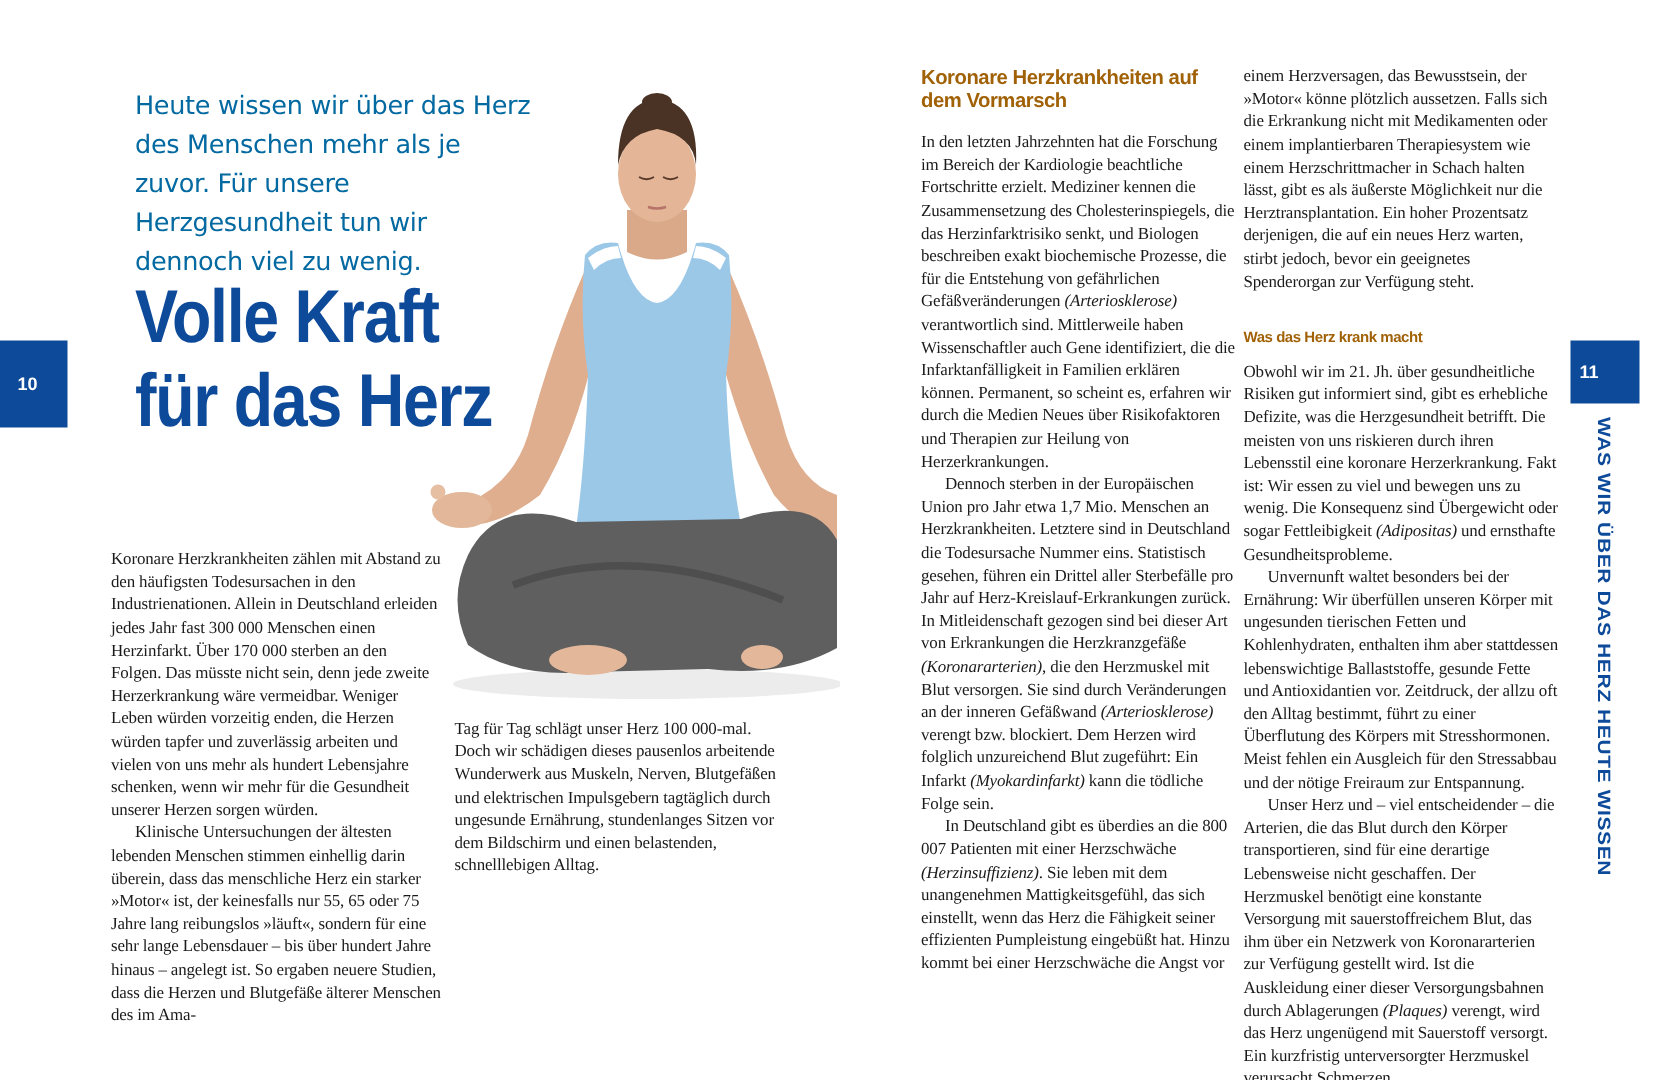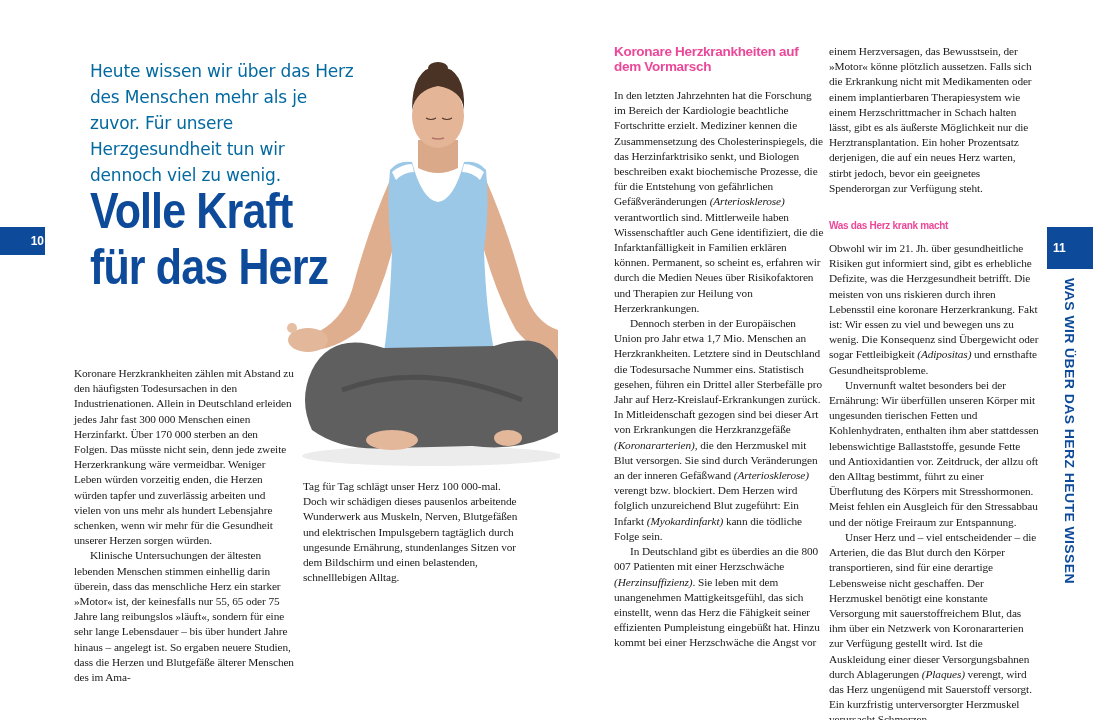--- a/index.html
+++ b/index.html
@@ -7,21 +7,21 @@
   body { position: relative; font-family: "Liberation Serif", "DejaVu Serif", serif; color: #1a1a1a; }
 
   .page { position: absolute; top: 0; height: 720px; }
   .page-left { left: 0; width: 558px; }
   .page-right { left: 534px; width: 559px; }
 
   
   .tab { position: absolute; background: #0d4a9a; color: #fff;
          font-family: "Liberation Sans", "DejaVu Sans", sans-serif; font-weight: bold; font-size: 12px;
          display: flex; align-items: center; }
-  .tab-left { left: 0; top: 227px; width: 45px; height: 28px; justify-content: flex-end; padding-right: 1px; }
+  .tab-left { left: 0; top: 227px; width: 45px; height: 58px; justify-content: flex-end; padding-right: 20px; }
   .tab-right { left: 513px; top: 227px; width: 46px; height: 42px; justify-content: flex-start; padding-left: 6px; }
 
   .running-head { position: absolute; left: 524px; top: 278px; width: 20px; height: 300px;
     writing-mode: vertical-rl; font-family: "Liberation Sans", "DejaVu Sans", sans-serif; font-weight: bold;
     font-size: 14px; letter-spacing: 0.4px; color: #0d4a9a; transform: scaleX(0.85); white-space: nowrap; }
 
   
   .intro { position: absolute; left: 90px; top: 58px; width: 270px;
     font-family: "DejaVu Sans", "Liberation Sans", sans-serif; font-size: 17px; line-height: 26px;
     color: #0369a1; letter-spacing: -0.2px; }
@@ -36,21 +36,21 @@
   
   .col { position: absolute; font-size: 11.3px; line-height: 15.2px; text-align: left; letter-spacing: -0.1px; }
   .col p { margin: 0; }
   .col p.indent { text-indent: 16px; }
   .col i { font-style: italic; }
   .col-l1 { left: 74px; top: 366px; width: 220px; }
   .col-l2 { left: 303px; top: 479px; width: 215px; }
   .col-r1 { left: 614px; top: 88px; width: 210px; }
   .col-r2 { left: 829px; top: 44px; width: 210px; }
 
-  .subhead { font-family: "Liberation Sans", "DejaVu Sans", sans-serif; font-weight: bold; color: #ec4899;
+  .subhead { font-family: "Liberation Sans", "DejaVu Sans", sans-serif; font-weight: bold; color: #a16207;
     font-size: 13.5px; line-height: 15px; letter-spacing: -0.3px; }
   .sh1 { position: absolute; left: 614px; top: 44px; width: 210px; }
   .sh2 { margin: 22px 0 8px 0; font-size: 10px; }
 </style>
 </head>
 <body>
 
 <div class="page page-left">
   <div class="tab tab-left">
     <span>10</span>

